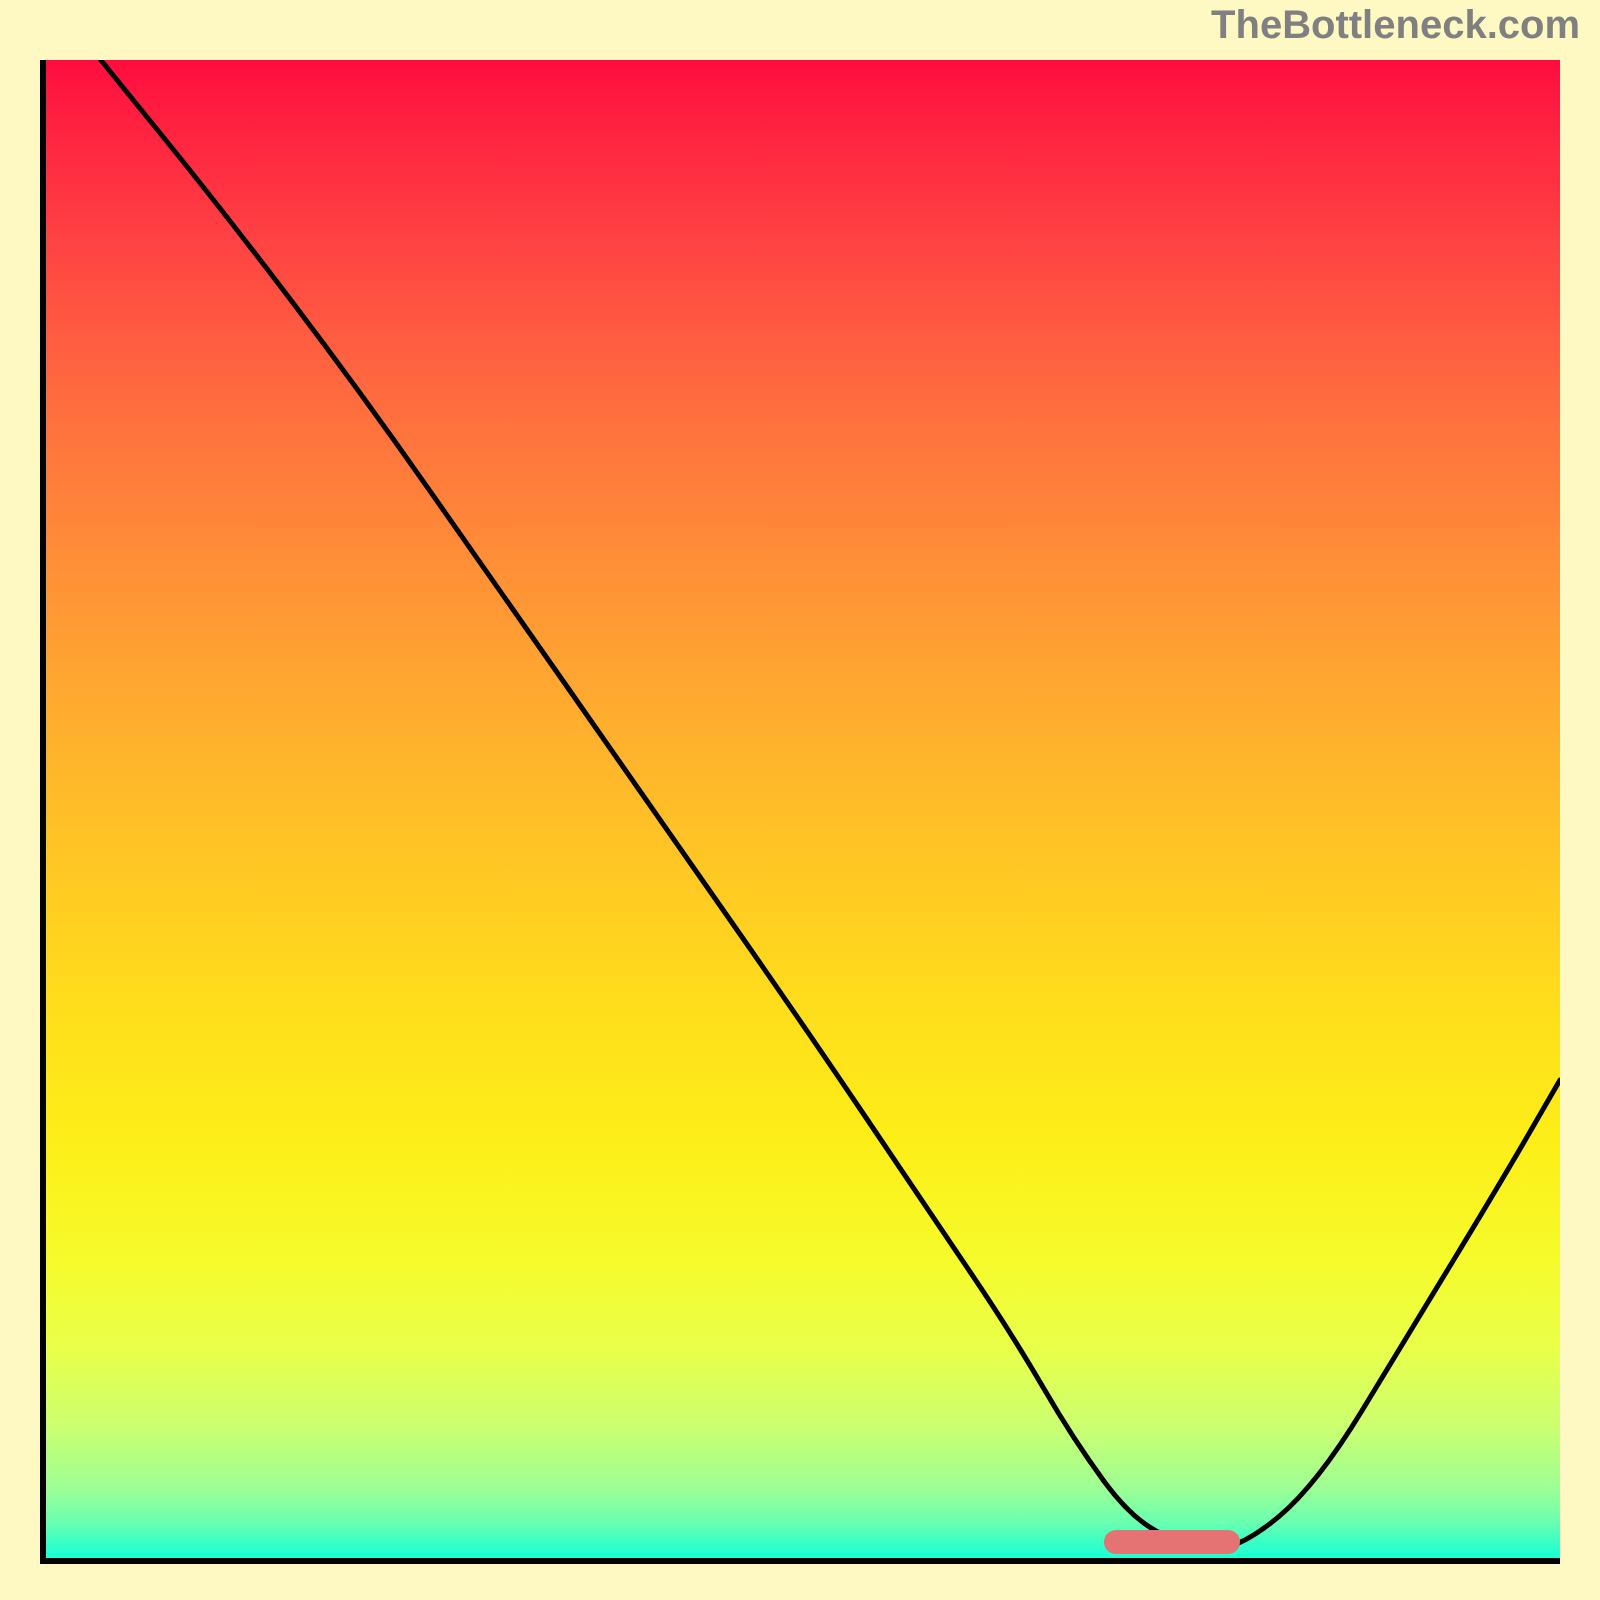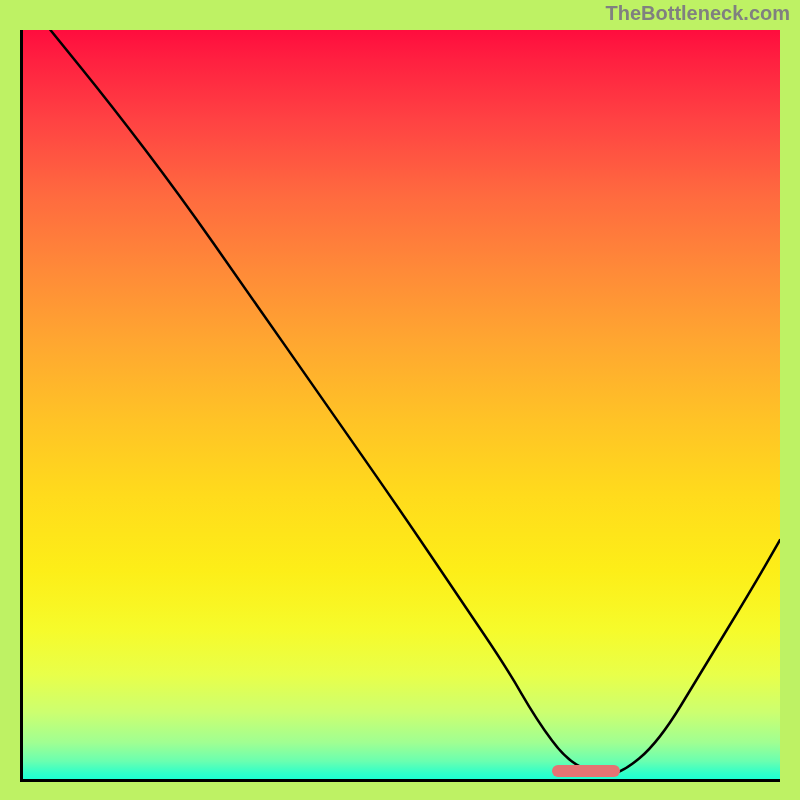--- a/index.html
+++ b/index.html
@@ -6,21 +6,21 @@
     margin: 0;
     padding: 0;
     width: 800px;
     height: 800px;
     overflow: hidden;
   }
   .container {
     position: relative;
     width: 800px;
     height: 800px;
-    background: #bef264;
+    background: #fef9c3;
   }
   .watermark {
     position: absolute;
     top: 2px;
     right: 10px;
     font-family: Arial, Helvetica, sans-serif;
     font-size: 20px;
     font-weight: bold;
     color: #808080;
     z-index: 10;

